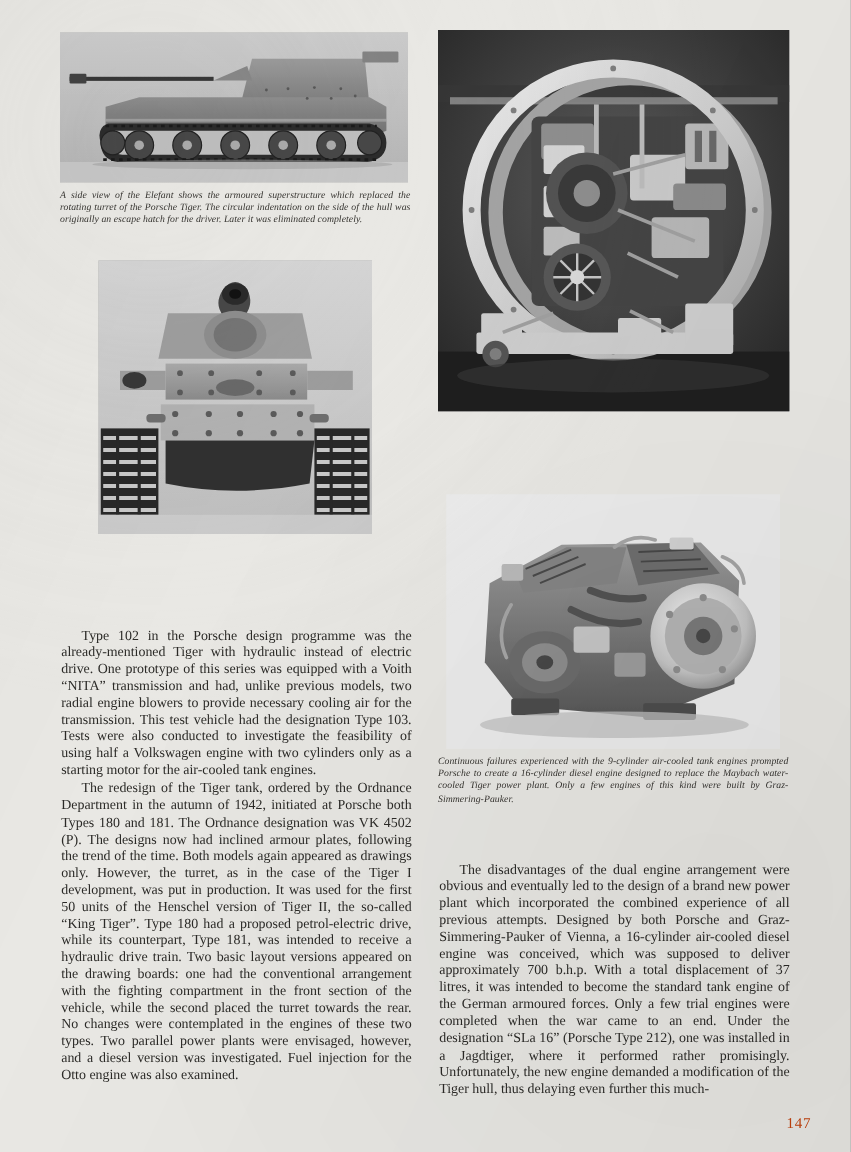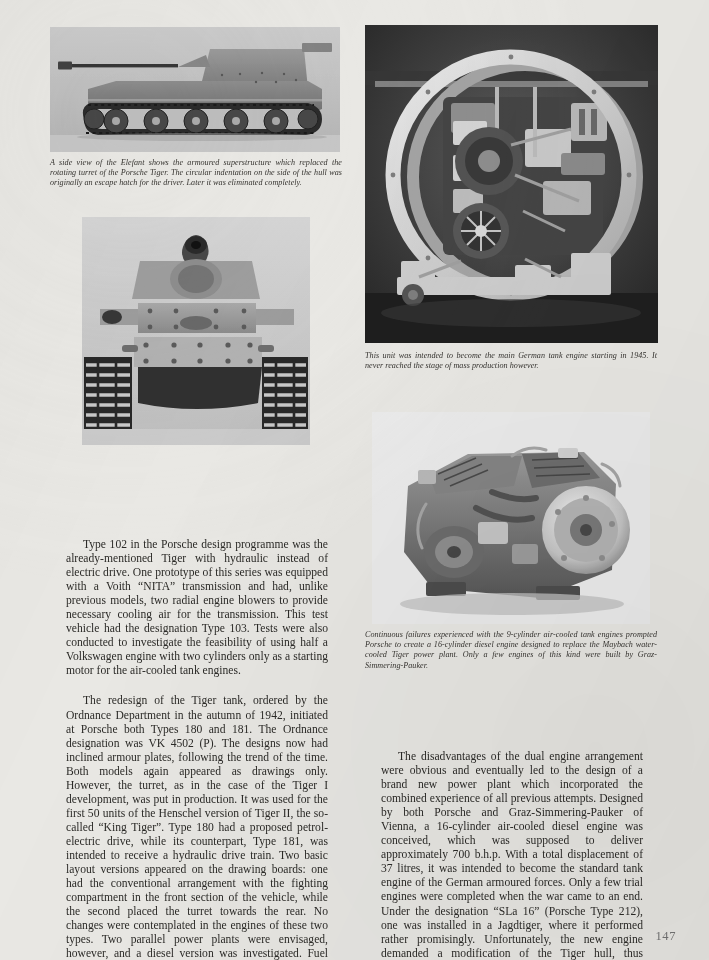--- a/index.html
+++ b/index.html
@@ -55,31 +55,31 @@
     position: absolute;
     width: 294px;
     font-family: "Liberation Serif", serif;
     font-size: 11.6px;
     line-height: 14.05px;
     color: #2b2a27;
     text-align: justify;
     text-justify: inter-word;
   }
   .bodycol p {
-    margin: 16px;
+    margin: 1px;
     text-indent: 17px;
   }
 
   .folio {
     position: absolute;
     right: 33px;
     bottom: 16px;
     font-family: "Liberation Serif", serif;
     font-size: 12.5px;
-    color: #737373;
+    color: #c2410c;
     letter-spacing: .6px;
   }
 </style>
 </head>
 <body>
 
 <div class="page">
 
   <div class="photo" style="left:50px; top:27px; width:290px; height:125px;">
     <svg viewBox="0 0 290 125" preserveAspectRatio="none">
@@ -333,21 +333,20 @@
         <path d="M54 252 L96 236"></path>
         <path d="M196 252 L160 234"></path>
       </g>
       <circle cx="48" cy="270" r="11" fill="#56554f"></circle>
       <circle cx="48" cy="270" r="5" fill="#7f7e79"></circle>
 
       <ellipse cx="146" cy="288" rx="130" ry="14" fill="#3b3a37" opacity=".6"></ellipse>
     </svg>
   </div>
 
-  <div class="caption" style="left:365px; top:351px; width:292px;">This unit was intended to become the main German tank engine starting in 1945. It never reached the stage of mass production however.</div>
 
   <div class="photo" style="left:372px; top:412px; width:278px; height:212px; background:#e9e8e4;">
     <svg viewBox="0 0 278 212" preserveAspectRatio="none">
       <defs>
         <linearGradient id="blockD" x1="0" y1="0" x2="0" y2="1">
           <stop offset="0%" stop-color="#9b9a95"></stop>
           <stop offset="100%" stop-color="#595854"></stop>
         </linearGradient>
         <radialGradient id="discD" cx="42%" cy="36%" r="70%">
           <stop offset="0%" stop-color="#efeeea"></stop>
@@ -410,19 +409,19 @@
     </svg>
   </div>
 
   <div class="caption" style="left:365px; top:630px; width:292px;">Continuous failures experienced with the 9-cylinder air-cooled tank engines prompted Porsche to create a 16-cylinder diesel engine designed to replace the Maybach water-cooled Tiger power plant. Only a few engines of this kind were built by Graz-Simmering-Pauker.</div>
 
   <div class="bodycol" style="left:50px; top:522px;">
     <p>Type 102 in the Porsche design programme was the already-mentioned Tiger with hydraulic instead of electric drive. One prototype of this series was equipped with a Voith “NITA” transmission and had, unlike previous models, two radial engine blowers to provide necessary cooling air for the transmission. This test vehicle had the designation Type 103. Tests were also conducted to investigate the feasibility of using half a Volkswagen engine with two cylinders only as a starting motor for the air-cooled tank engines.</p>
     <p>The redesign of the Tiger tank, ordered by the Ordnance Department in the autumn of 1942, initiated at Porsche both Types 180 and 181. The Ordnance designation was VK 4502 (P). The designs now had inclined armour plates, following the trend of the time. Both models again appeared as drawings only. However, the turret, as in the case of the Tiger I development, was put in production. It was used for the first 50 units of the Henschel version of Tiger II, the so-called “King Tiger”. Type 180 had a proposed petrol-electric drive, while its counterpart, Type 181, was intended to receive a hydraulic drive train. Two basic layout versions appeared on the drawing boards: one had the conventional arrangement with the fighting compartment in the front section of the vehicle, while the second placed the turret towards the rear. No changes were contemplated in the engines of these two types. Two parallel power plants were envisaged, however, and a diesel version was investigated. Fuel injection for the Otto engine was also examined.</p>
   </div>
 
-  <div class="bodycol" style="left:365px; top:734px;">
+  <div class="bodycol" style="left:365px; top:717px;">
     <p>The disadvantages of the dual engine arrangement were obvious and eventually led to the design of a brand new power plant which incorporated the combined experience of all previous attempts. Designed by both Porsche and Graz-Simmering-Pauker of Vienna, a 16-cylinder air-cooled diesel engine was conceived, which was supposed to deliver approximately 700 b.h.p. With a total displacement of 37 litres, it was intended to become the standard tank engine of the German armoured forces. Only a few trial engines were completed when the war came to an end. Under the designation “SLa 16” (Porsche Type 212), one was installed in a Jagdtiger, where it performed rather promisingly. Unfortunately, the new engine demanded a modification of the Tiger hull, thus delaying even further this much-</p>
   </div>
 
   <div class="folio">147</div>
 
 </div>
 
 </body></html>

